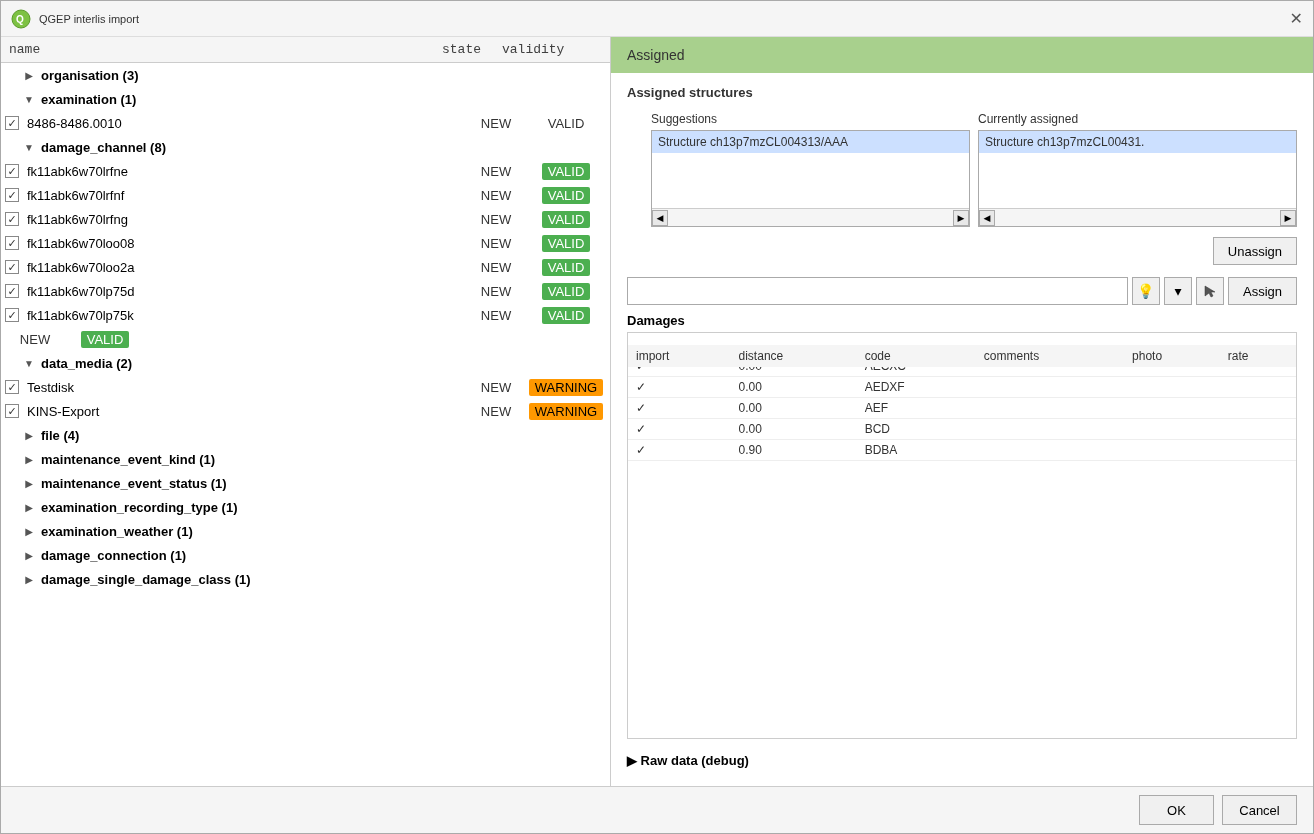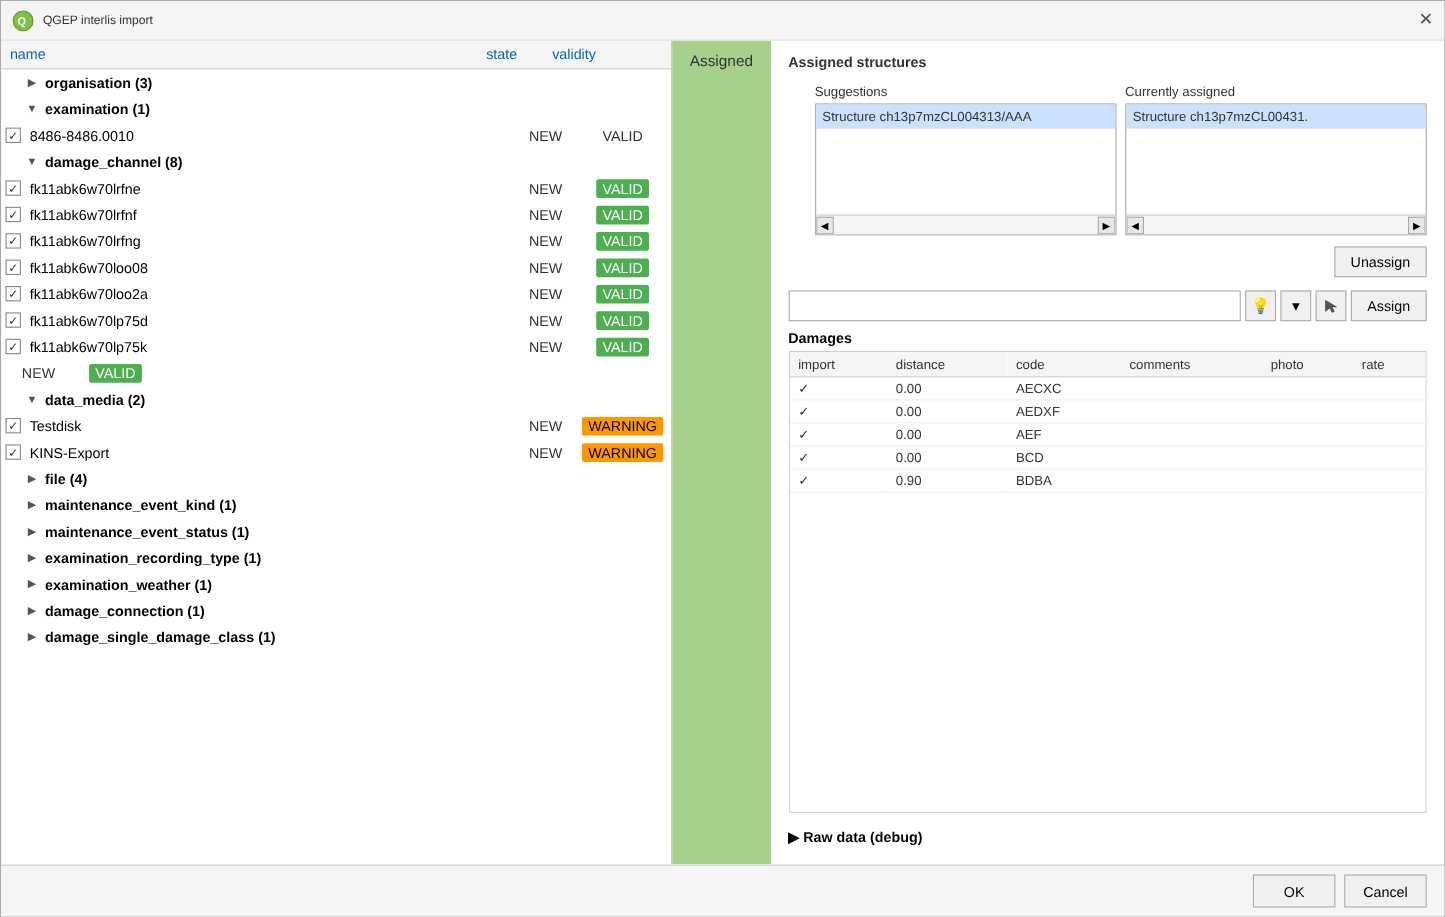--- a/index.html
+++ b/index.html
@@ -66,21 +66,22 @@
       flex-direction: column;
       overflow: hidden;
     }
     .tree-header {
       display: grid;
       grid-template-columns: 1fr 60px 80px 20px;
       background: #f5f5f5;
       border-bottom: 1px solid #ccc;
       padding: 5px 8px;
       font-weight: normal;
-      color: #0369a1;
+      color: #404040;
+      font-family: Liberation Mono, monospace;
     }
     .tree-body {
       flex: 1;
       overflow-y: auto;
       overflow-x: hidden;
     }
     .tree-row {
       display: flex;
       align-items: center;
       padding: 2px 4px;
@@ -143,21 +144,21 @@
       color: #333;
       font-size: 11px;
     }
     .indent-1 { padding-left: 20px; }
     .indent-2 { }
     .bold { font-weight: bold; }
     
     .right-pane {
       flex: 1;
       display: flex;
-      flex-direction: row;
+      flex-direction: column;
       overflow: hidden;
       padding: 0;
     }
     .assigned-header {
       background: #a8d08d;
       padding: 10px 16px;
       font-size: 14px;
       color: #333;
       font-weight: normal;
     }
@@ -182,21 +183,21 @@
       padding-left: 24px;
     }
     .structure-col-label {
       color: #333;
       font-size: 12px;
       margin-bottom: 4px;
     }
     .structure-list-box {
       border: 1px solid #aaa;
       background: white;
-      height: 120px;
+      height: 97px;
       overflow: auto;
       position: relative;
     }
     .structure-list-item {
       padding: 4px 6px;
       font-size: 12px;
       color: #333;
       cursor: default;
     }
     .structure-list-item.selected {
@@ -281,21 +282,21 @@
       font-size: 12px;
     }
     .damages-table th {
       background: #f5f5f5;
       border-bottom: 1px solid #ccc;
       padding: 4px 8px;
       text-align: left;
       font-weight: normal;
       color: #333;
       position: sticky;
-      top: 0;
+      top: 12px;
     }
     .damages-table td {
       padding: 3px 8px;
       border-bottom: 1px solid #eee;
       color: #333;
     }
     .raw-data-section {
       padding: 6px 0;
       display: flex;
       align-items: center;

